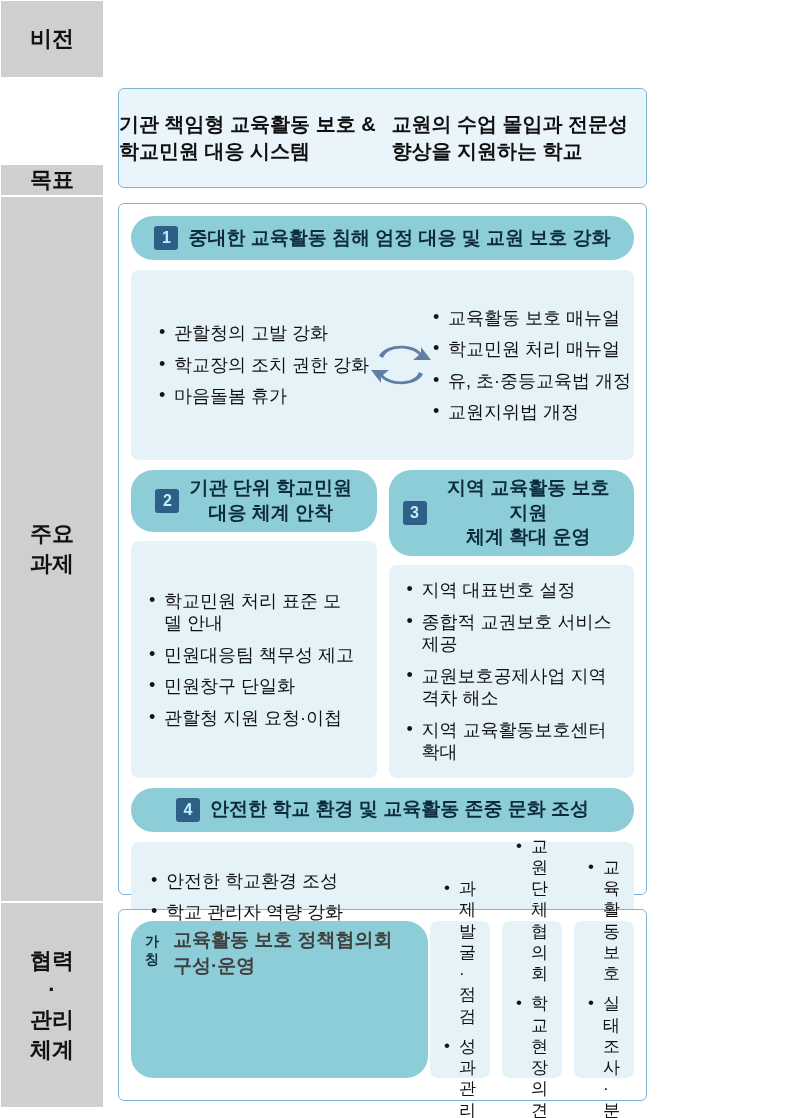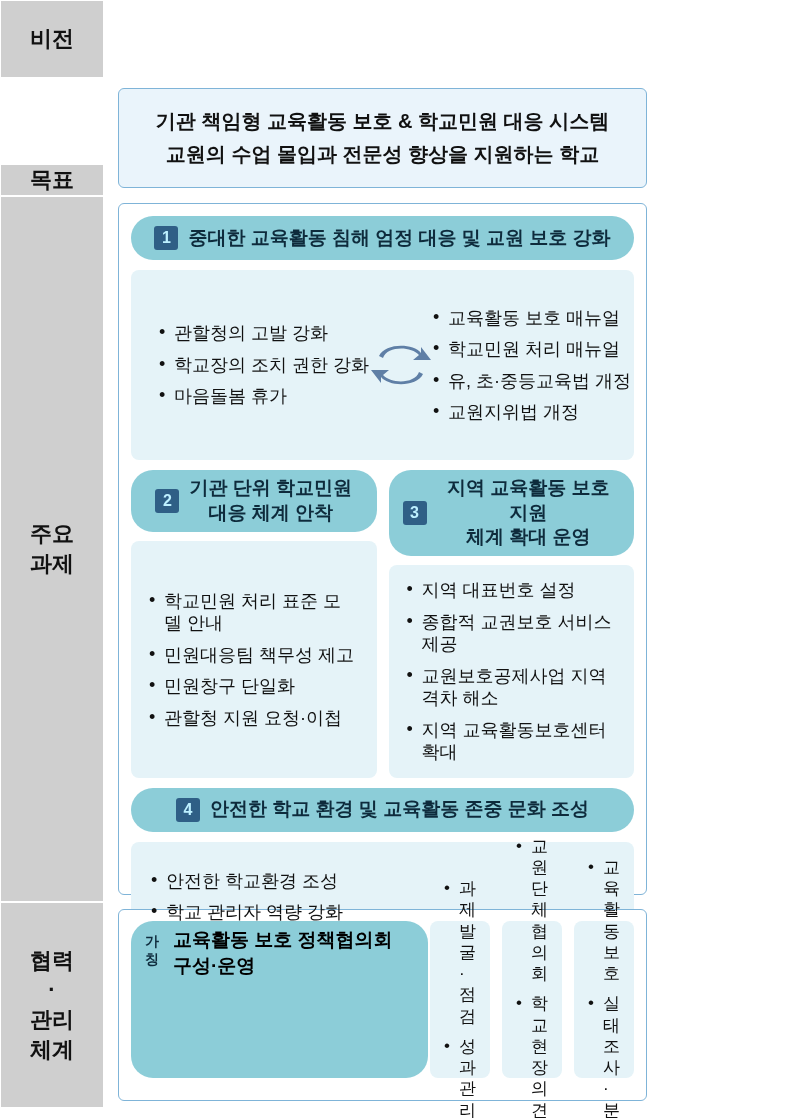--- a/index.html
+++ b/index.html
@@ -80,21 +80,21 @@
 
   
   .goal-row { height: 118px; align-items: flex-end; }
   .goal-box {
     flex: 1;
     height: 100px;
     border: 1.5px solid #7fb4d8;
     border-radius: 6px;
     background: #eaf4fb;
     display: flex;
-    flex-direction: column;
+    flex-direction: row;
     align-items: center;
     justify-content: center;
     gap: 6px;
   }
   .goal-line {
     font-size: 20px;
     font-weight: bold;
     color: #111111;
   }
 
@@ -238,21 +238,21 @@
     padding: 6px 14px;
   }
   .coop-prefix {
     font-size: 14px;
     font-weight: bold;
     color: #0e2b3c;
   }
   .coop-title {
     font-size: 19px;
     font-weight: bold;
-    color: #000000;
+    color: #404040;
   }
   .coop-cols {
     display: flex;
     gap: 12px;
     flex: 1;
   }
   .coop-cell {
     flex: 1;
     background: #e5f3f8;
     border-radius: 8px;

